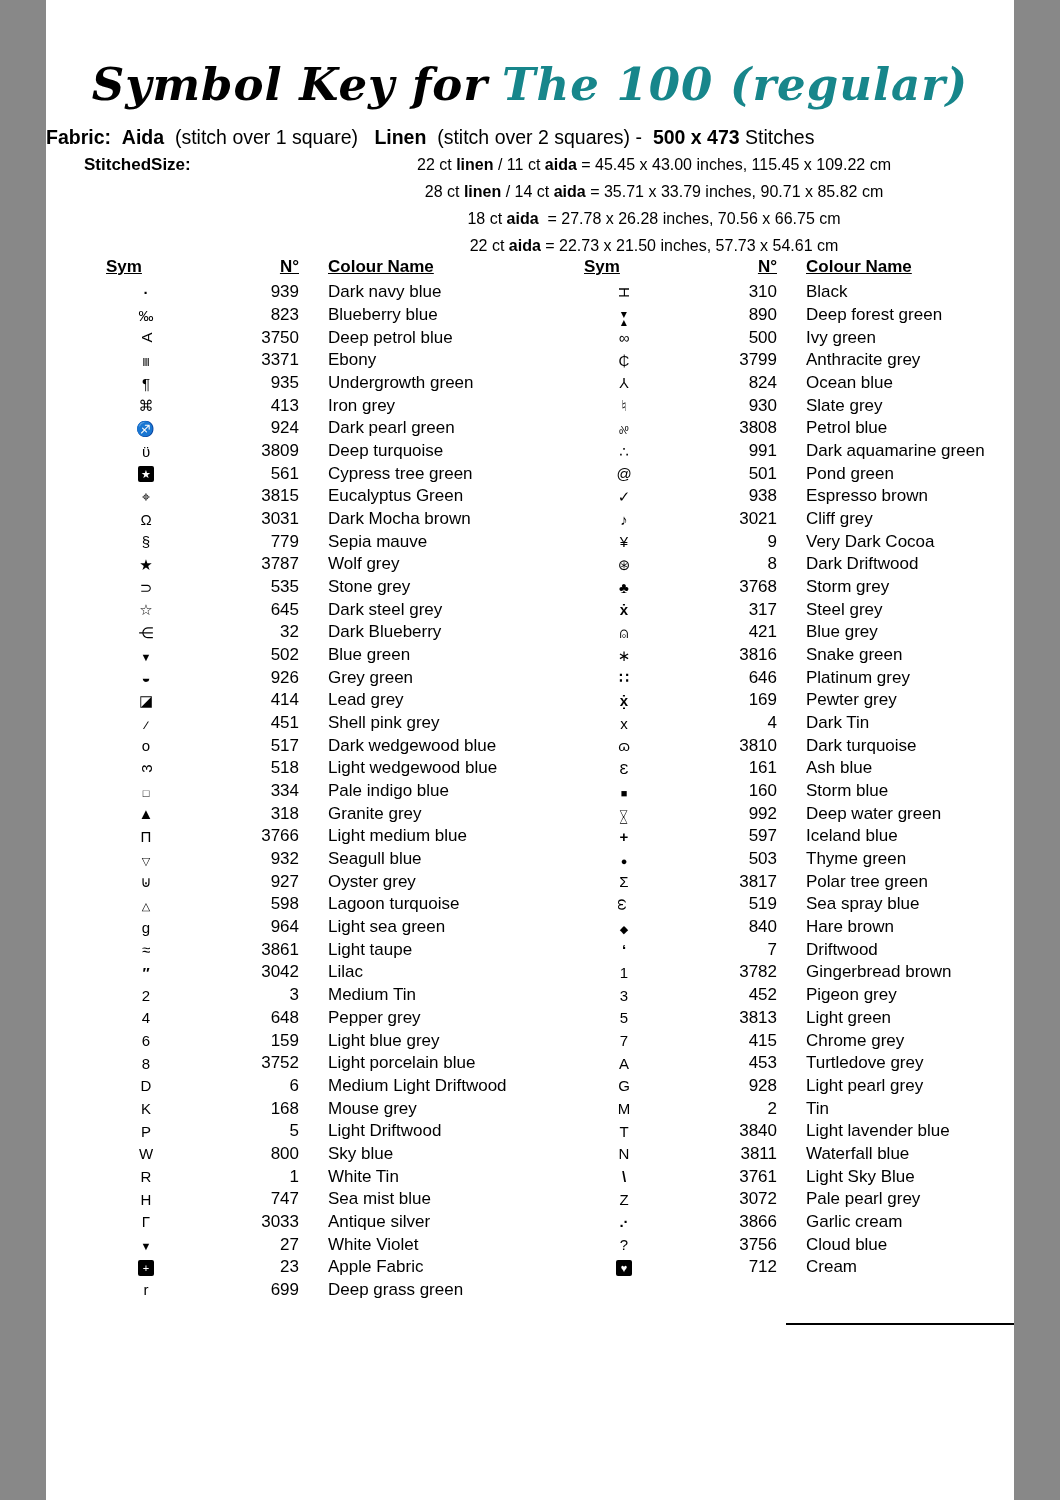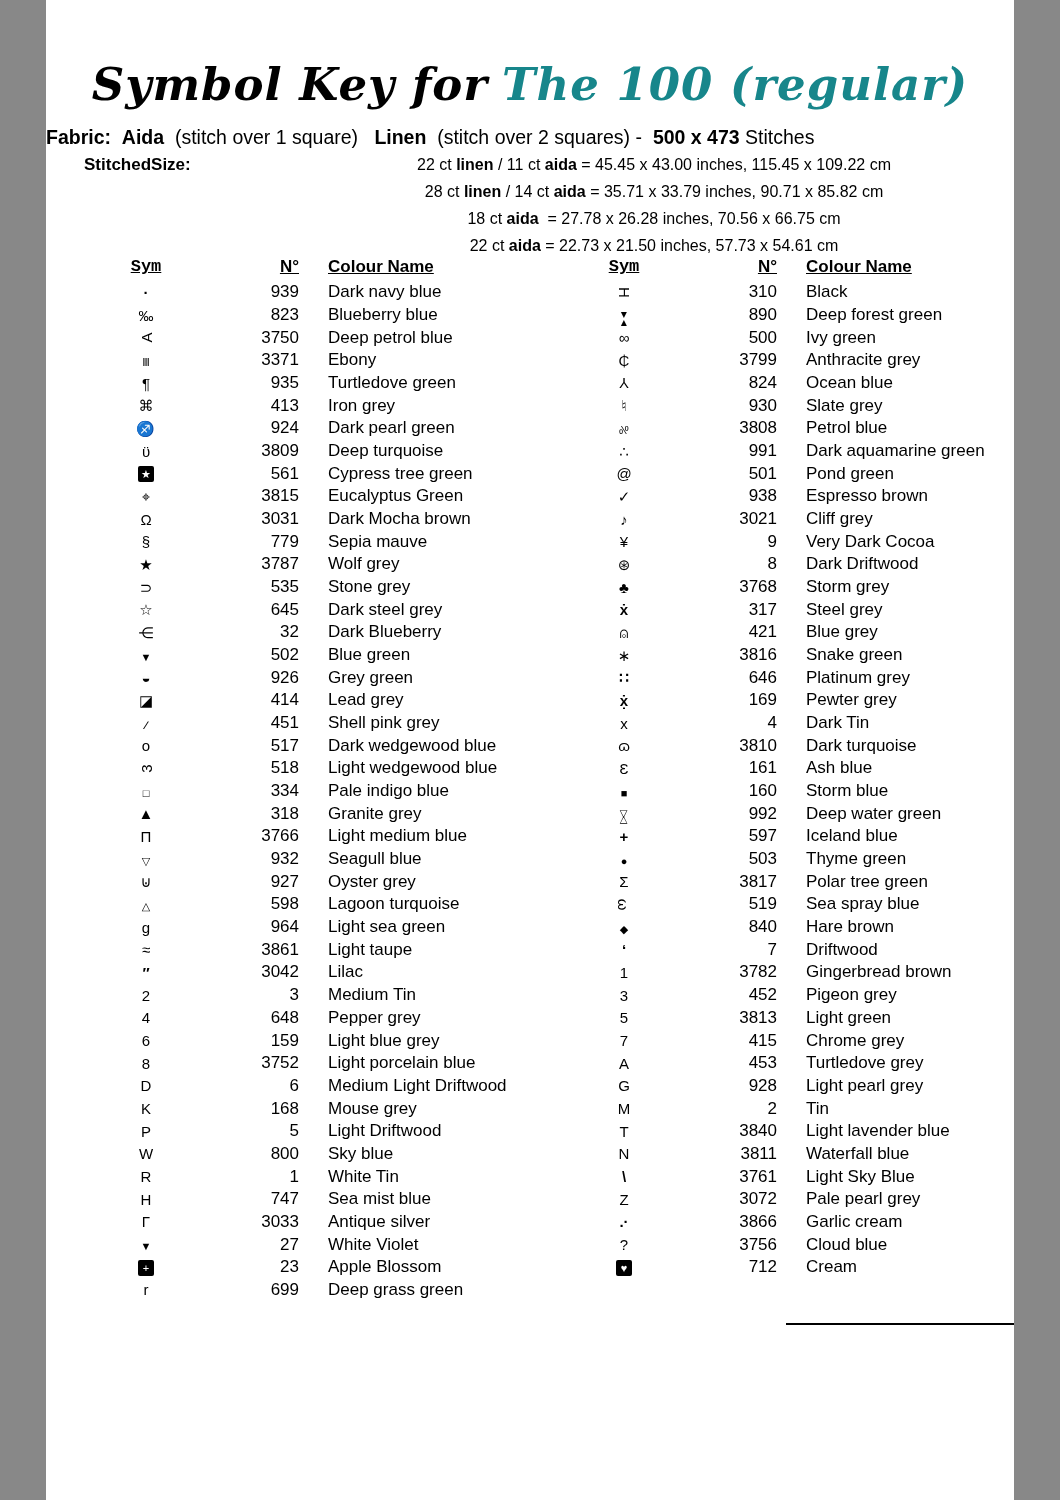--- a/index.html
+++ b/index.html
@@ -16,21 +16,21 @@
   .seg.b{font-weight:bold;}
 
   .sizes{position:absolute;top:152px;left:38px;width:990px;}
   .sizes-label{position:absolute;left:0;top:3px;font-weight:bold;font-size:17px;}
   .sizes-lines{margin-left:150px;text-align:center;font-size:16px;
                line-height:26.9px;white-space:pre;}
 
   .thead{position:absolute;top:257px;display:flex;font-weight:bold;font-size:17px;}
   .thead.lft{left:60px;}
   .thead.rgt{left:538px;}
-  .h-sym{width:80px;text-align:center;font-family:Liberation Mono, monospace;}
+  .h-sym{width:80px;}
   .h-num{width:113px;text-align:right;}
   .h-name{margin-left:29px;}
   .h-sym,.h-num,.h-name{text-decoration:underline;}
 
   .col{position:absolute;top:281px;display:flex;flex-direction:column;}
   #col-left{left:60px;}
   #col-right{left:538px;}
   .row{display:flex;height:22.68px;align-items:center;font-size:17px;}
   .sym{width:80px;text-align:center;font-size:15px;flex:none;line-height:1;}
   .num{width:113px;text-align:right;flex:none;font-size:17px;}
@@ -89,21 +89,21 @@
         <span class="name">Deep petrol blue</span>
       </div>
       <div class="row">
         <span class="sym"><span class="glyph sm">Ⅲ</span></span>
         <span class="num">3371</span>
         <span class="name">Ebony</span>
       </div>
       <div class="row">
         <span class="sym"><span class="glyph">¶</span></span>
         <span class="num">935</span>
-        <span class="name">Turtledove green</span>
+        <span class="name">Undergrowth green</span>
       </div>
       <div class="row">
         <span class="sym"><span class="glyph">⌘</span></span>
         <span class="num">413</span>
         <span class="name">Iron grey</span>
       </div>
       <div class="row">
         <span class="sym"><span class="glyph">♐</span></span>
         <span class="num">924</span>
         <span class="name">Dark pearl green</span>
@@ -284,21 +284,21 @@
         <span class="name">Antique silver</span>
       </div>
       <div class="row">
         <span class="sym"><span class="glyph sm">▼</span></span>
         <span class="num">27</span>
         <span class="name">White Violet</span>
       </div>
       <div class="row">
         <span class="sym"><span class="glyph box">+</span></span>
         <span class="num">23</span>
-        <span class="name">Apple Blossom</span>
+        <span class="name">Apple Fabric</span>
       </div>
       <div class="row">
         <span class="sym"><span class="glyph">r</span></span>
         <span class="num">699</span>
         <span class="name">Deep grass green</span>
       </div>
     </div>
   <div class="col" id="col-right">
       <div class="row">
         <span class="sym"><span class="glyph" style="transform: rotate(90deg);">H</span></span>

